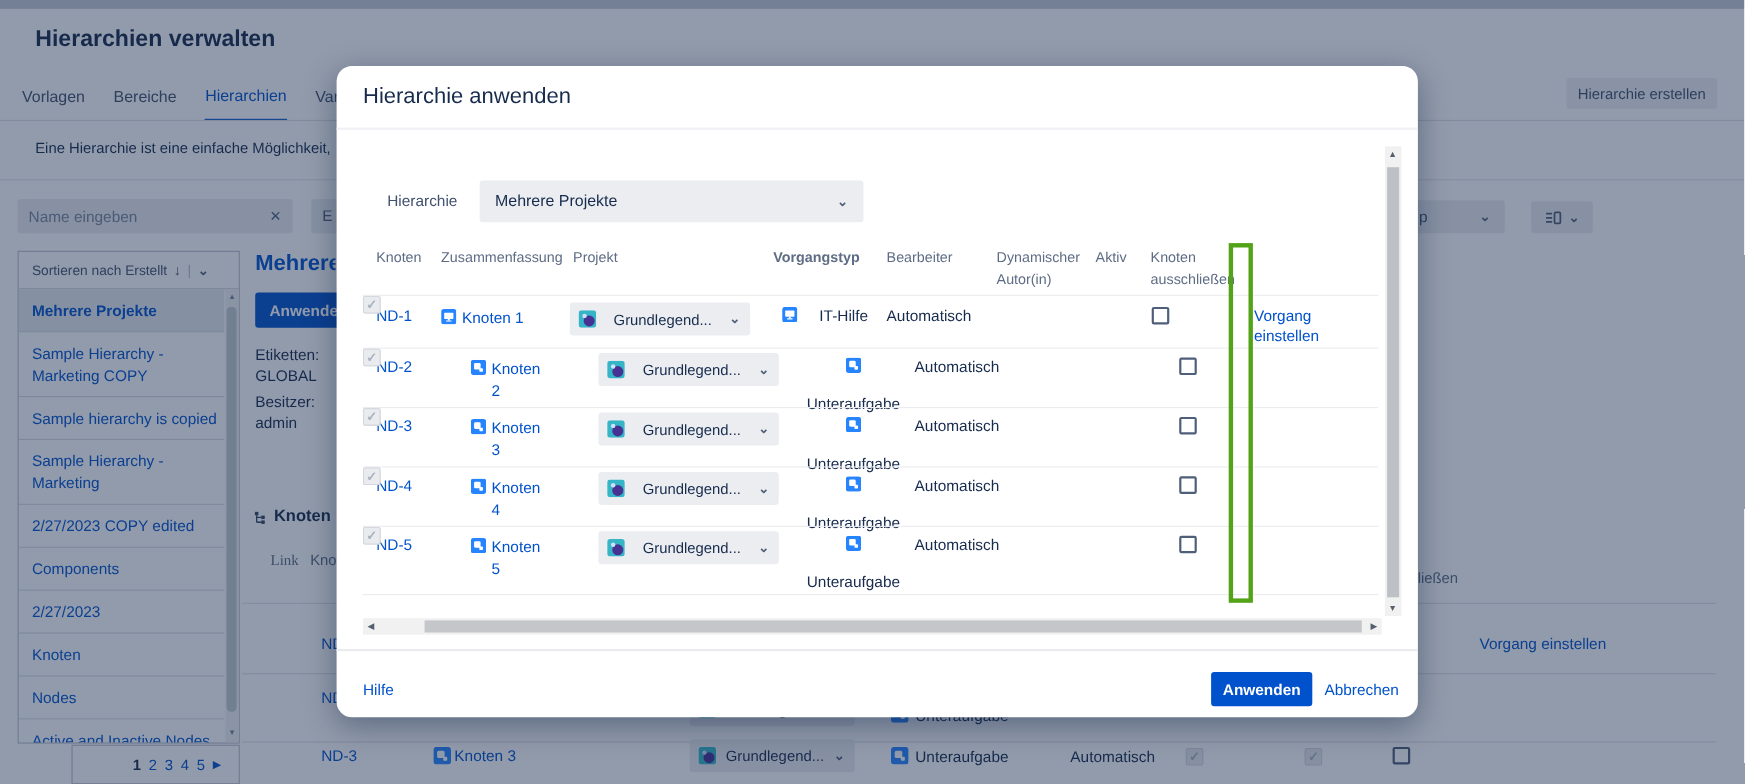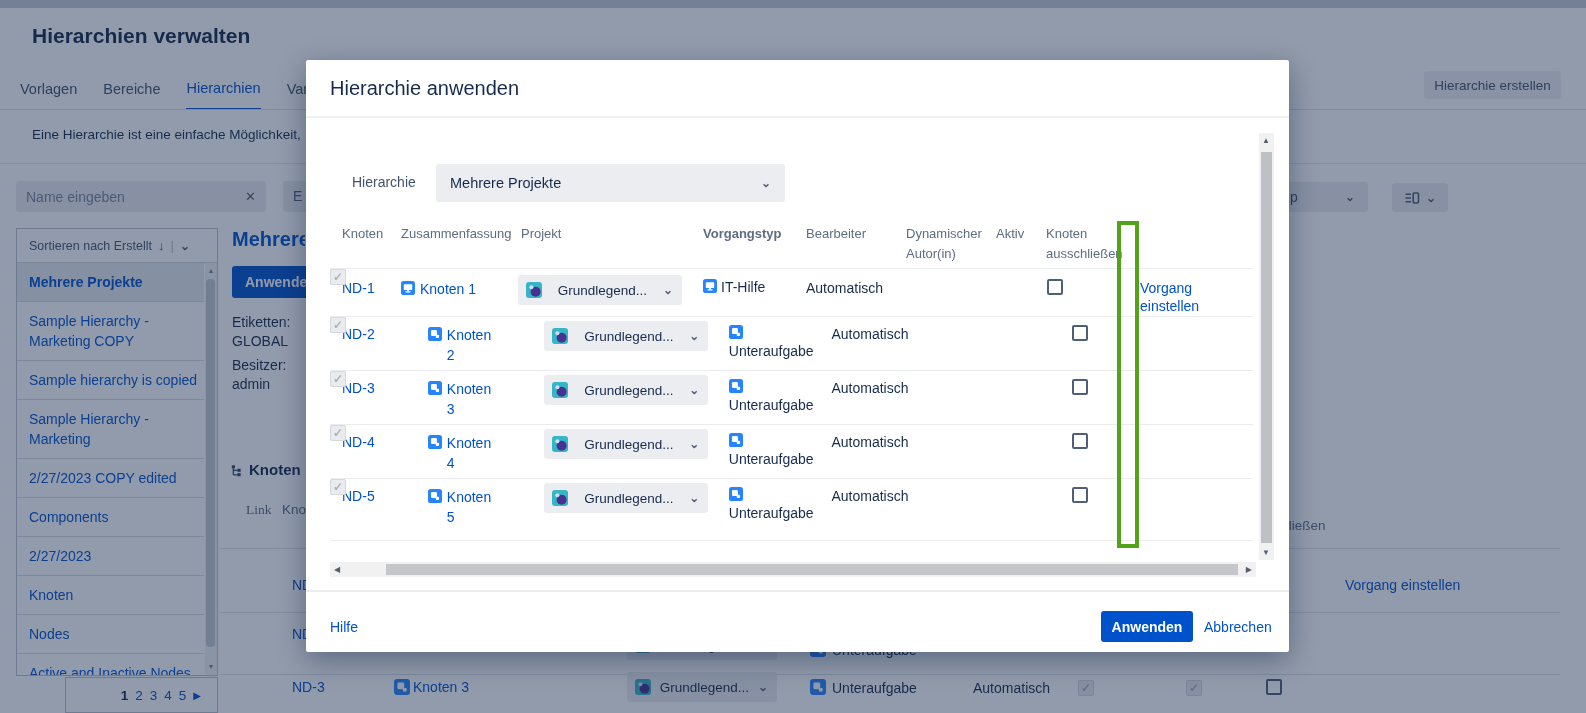--- a/index.html
+++ b/index.html
@@ -65,21 +65,21 @@
   .cb { width:16px; height:16px; border-radius:2px; position:relative; }
   .cb.dim { background:#e9ebee; border:1px solid #d5d8de; }
   .cb.dim::after { content:"\2713"; position:absolute; left:2px; top:0px; font-size:12px; font-weight:700; color:#a9b2bf; }
   .cb.empty { background:#fff; border:2px solid #505f79; }
 
   
   .dim { position:absolute; inset:0; z-index:5; background:rgba(23,43,77,0.47); }
 
   
   .modal { position:absolute; left:306px; top:60px; width:983px; height:592px; background:#fff; z-index:10;
-           border-radius:2px; box-shadow:0 8px 28px rgba(9,30,66,0.40); }
+           border-radius:14px; box-shadow:0 8px 28px rgba(9,30,66,0.40); }
   .m-head { position:absolute; left:0; top:0; width:100%; height:58px; border-bottom:2px solid #f0f1f4;
             display:flex; align-items:center; padding-left:24px; }
   .m-title { font-size:20px; font-weight:500; color:#172b4d; }
   .m-label { position:absolute; left:46px; top:114px; font-size:14px; color:#42526e; }
   .m-select { position:absolute; left:130px; top:104px; width:349px; height:38px; padding:0 14px; justify-content:space-between; }
   .m-select .val { font-size:14.5px; color:#172b4d; }
 
   .m-tablehead, .m-row { position:absolute; left:24px; width:923px; display:flex; }
   .m-tablehead { top:164px; height:44px; }
   .m-th { font-size:13px; color:#5e6c84; line-height:20px; }
@@ -94,21 +94,21 @@
   .c-dyn { width:90px; }
   .c-act { width:50px; }
   .c-excl { width:94px; }
   .c-action { width:89px; }
   .key-link { font-size:14px; color:#0052cc; cursor:pointer; }
   .sum-link { font-size:14px; color:#0052cc; line-height:20px; cursor:pointer; }
   .sum-narrow { width:54px; }
   .indent { margin-left:27px; }
   .cell-dd { width:164px; height:30px; padding:0 9px 0 8px; justify-content:space-between; margin-top:-4px; }
   .cell-dd .val { font-size:13.5px; color:#172b4d; }
-  .type-cell { display:flex; flex-wrap:wrap; gap:4px; width:96px; padding-left:2px; align-items:flex-start; }
+  .type-cell { display:flex; flex-wrap:wrap; gap:20px; width:96px; padding-left:2px; align-items:flex-start;justify-content:center; }
   .type-txt { font-size:14px; color:#172b4d; line-height:17px; }
   .assig-txt { font-size:14px; color:#172b4d; }
   .action-link { font-size:14px; color:#0052cc; cursor:pointer; }
   .cbwrap-dyn { padding-left:2px; } .cbwrap-act { padding-left:1px; } .cbwrap-ex { padding-left:1px; }
 
   .m-foot { position:absolute; left:0; top:530px; width:100%; height:62px; border-top:2px solid #ebecf0; }
   .help-link { position:absolute; left:24px; top:27px; font-size:14px; color:#0052cc; cursor:pointer; }
   .apply-btn { position:absolute; left:795px; top:19px; width:92px; height:31px; background:#0052cc; color:#fff;
                border:none; border-radius:3px; font-size:14px; font-weight:700; font-family:inherit; cursor:pointer; }
   .cancel-link { position:absolute; left:898px; top:27px; font-size:14px; color:#0052cc; cursor:pointer; }

